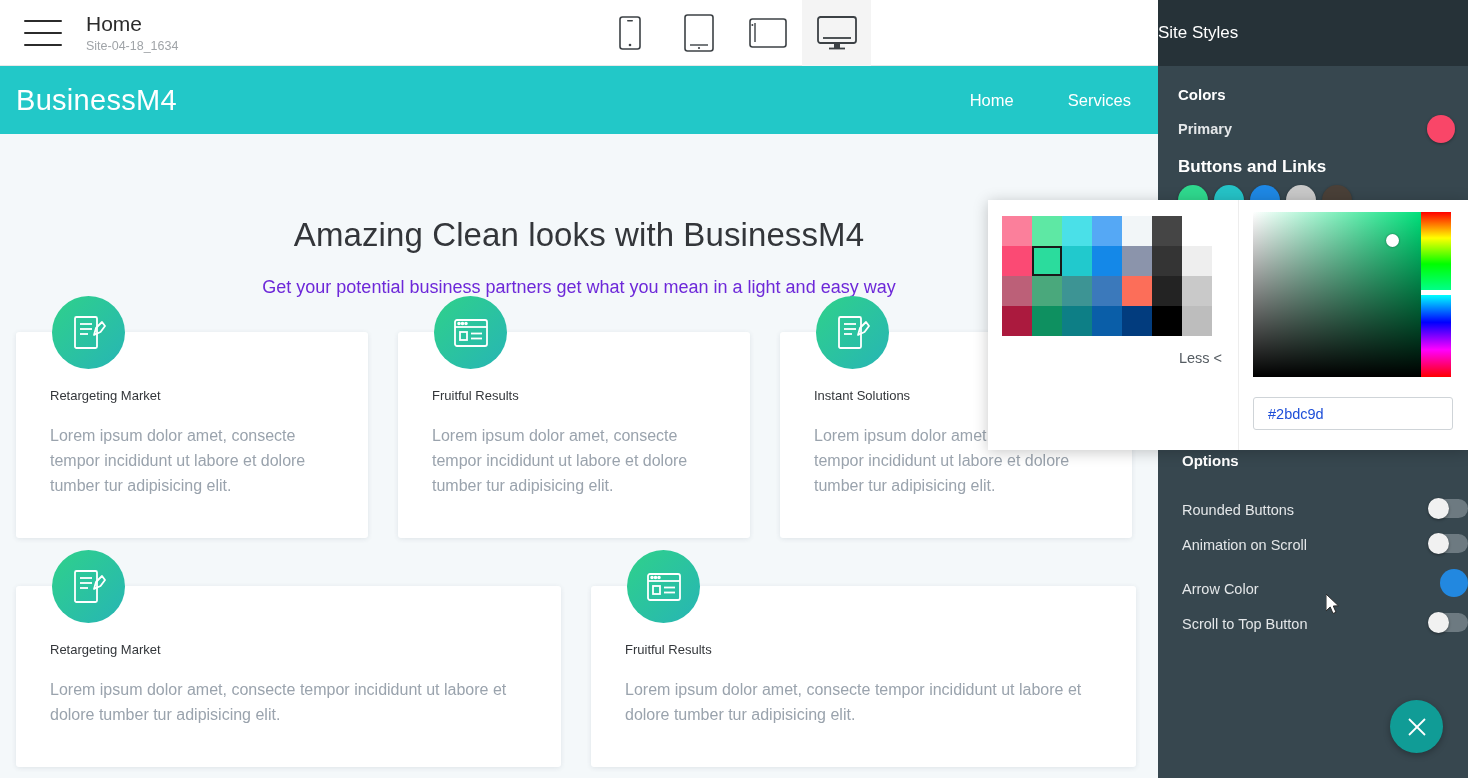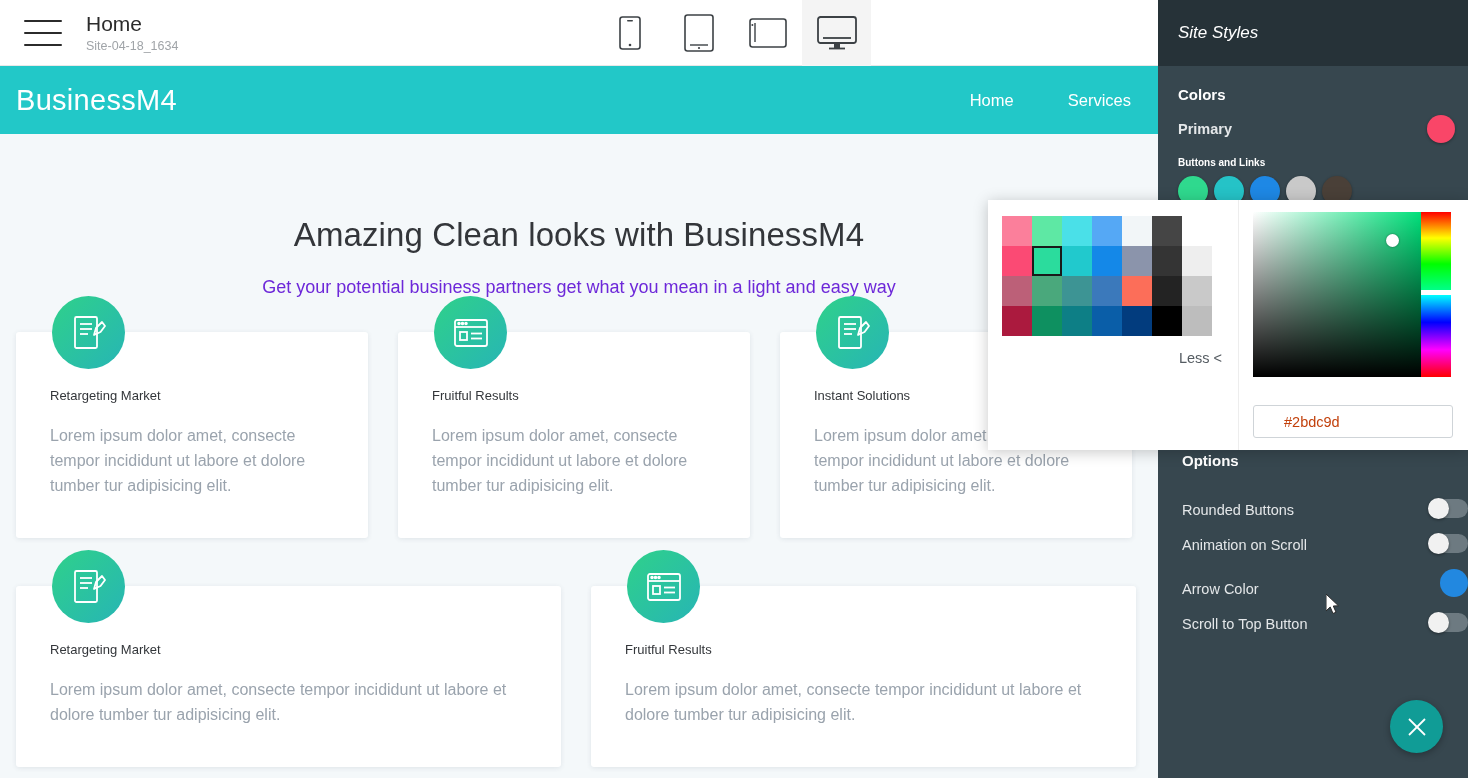--- a/index.html
+++ b/index.html
@@ -75,22 +75,20 @@
   .card h3 { font-size: 13px; font-weight: 400; color: #33363a; margin-bottom: 20px; white-space: nowrap;}
   .card p { font-size: 16px; line-height: 25px; color: #9aa3ad; font-weight: 400; }
 
   
   .panel {
     position: absolute; right: 0; top: 0; width: 310px; height: 778px;
     background: #37474f;
   }
   .panel-head {
     height: 66px; background: #263238; display: flex; align-items: center;
-    padding-left: 20px;
-    font-style: italic;
   }
   .panel-head h2 { font-size: 17px; color: #ffffff; font-weight: 400; }
   .panel-body { padding: 20px 13px 0 20px; }
   .sec-title { font-size: 15px; color: #ffffff; font-weight: bold; margin-bottom: 12px; }
   .row {
     display: flex; align-items: center; justify-content: space-between;
     margin-bottom: 11px; min-height: 26px;
   }
   .row label { font-size: 14.5px; color: #e4e7e9; font-weight: 700; }
   .dot { width: 28px; height: 28px; border-radius: 50%; cursor: pointer; box-shadow: 0 1px 3px rgba(0,0,0,.35); }
@@ -147,24 +145,24 @@
     position: absolute; left: 182px; top: 12px; width: 30px; height: 78px;
     background: linear-gradient(to bottom,#ff0000,#ffff00,#00ff00,#00ff88);
     cursor: pointer;
   }
   .hue2 {
     position: absolute; left: 182px; top: 95px; width: 30px; height: 82px;
     background: linear-gradient(to bottom,#00ffff,#0000ff,#ff00ff,#ff0000);
     cursor: pointer;
   }
   .hexbox {
-    position: absolute; left: 14px; top: 205px; width: 200px; height: 33px;
+    position: absolute; left: 14px; top: 197px; width: 200px; height: 33px;
     border: 1px solid #cfd4d8; border-radius: 3px; background: #fff;
-    display: flex; align-items: center; padding-left: 30px;
-    font-size: 14.5px; color: #c2410c;
+    display: flex; align-items: center; padding-left: 14px;
+    font-size: 14.5px; color: #1d4ed8;
   }
   .cursor { position: absolute; left: 1326px; top: 594px; pointer-events: none; }
 </style>
 </head>
 <body>
 
 <div id="root">
 
   <div class="topbar">
     <div class="hamburger">
@@ -313,21 +311,21 @@
 
     <div class="panel-body">
       <div class="sec-title">Colors</div>
 
       <div class="row">
         <label>Primary</label>
         <div class="dot" style="background:#f94668"></div>
       </div>
 
       <div style="margin-top:14px;">
-        <label class="sec-title" style="font-weight:bold;font-size:10px;display:block;margin-bottom:8px;">Buttons and Links</label>
+        <label class="sec-title" style="font-weight:bold;font-size:17px;display:block;margin-bottom:8px;">Buttons and Links</label>
         <div class="swatches">
           <div class="dot" style="background:#2fd98e"></div>
           <div class="dot" style="background:#25c3c7"></div>
           <div class="dot" style="background:#1e88e5"></div>
           <div class="dot" style="background:#c9c9c9"></div>
           <div class="dot" style="background:#4a4038"></div>
         </div>
       </div>
     </div>
 

